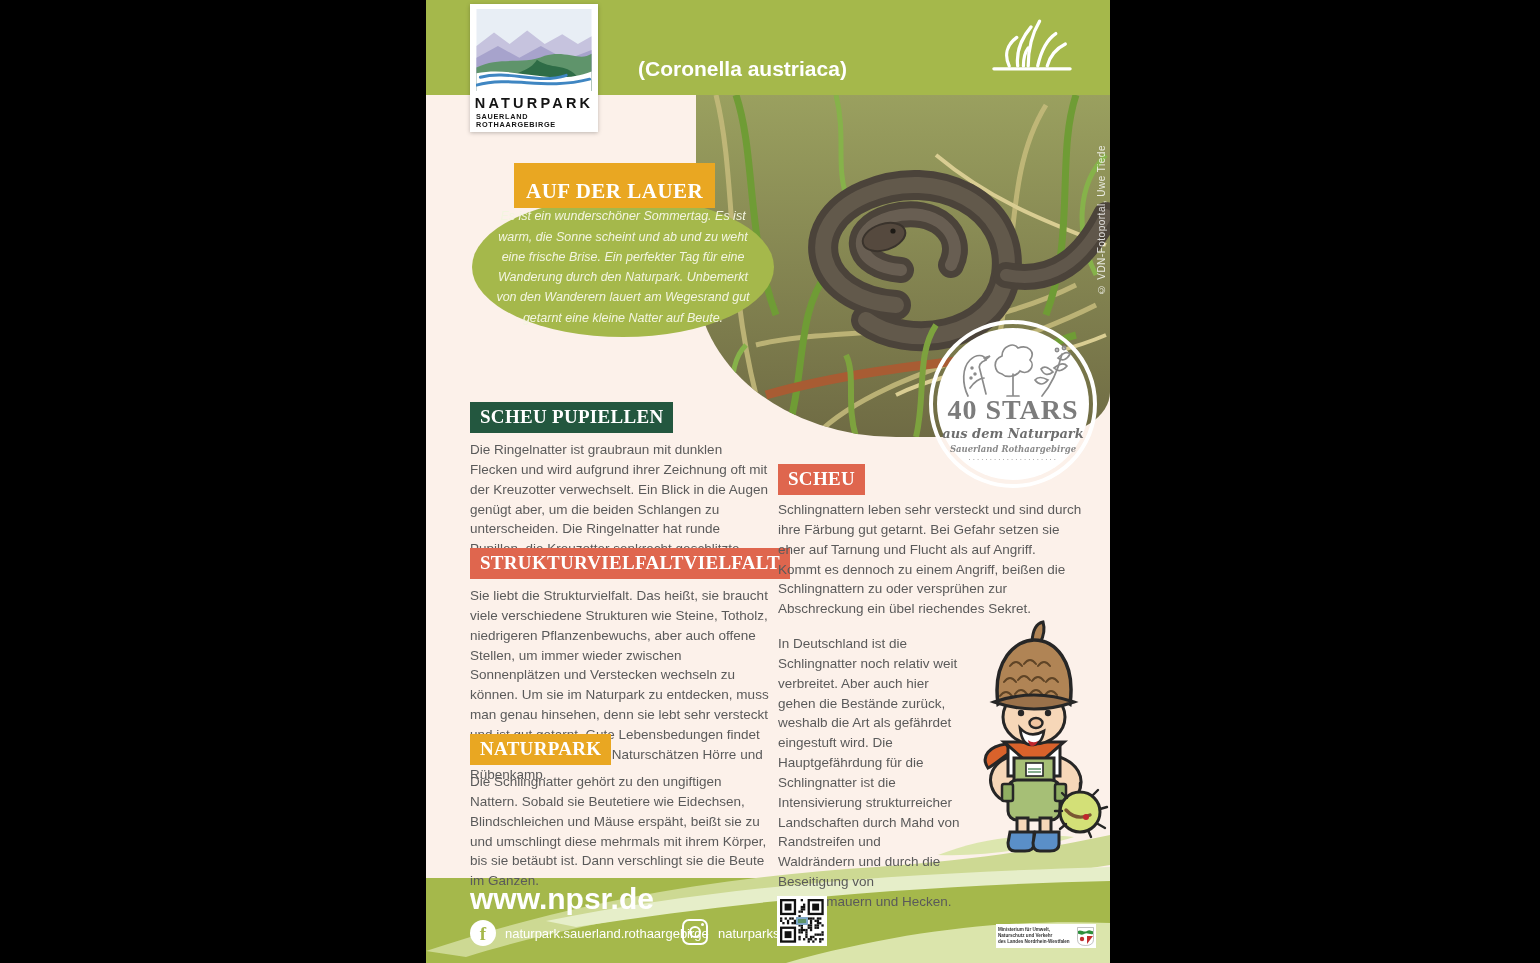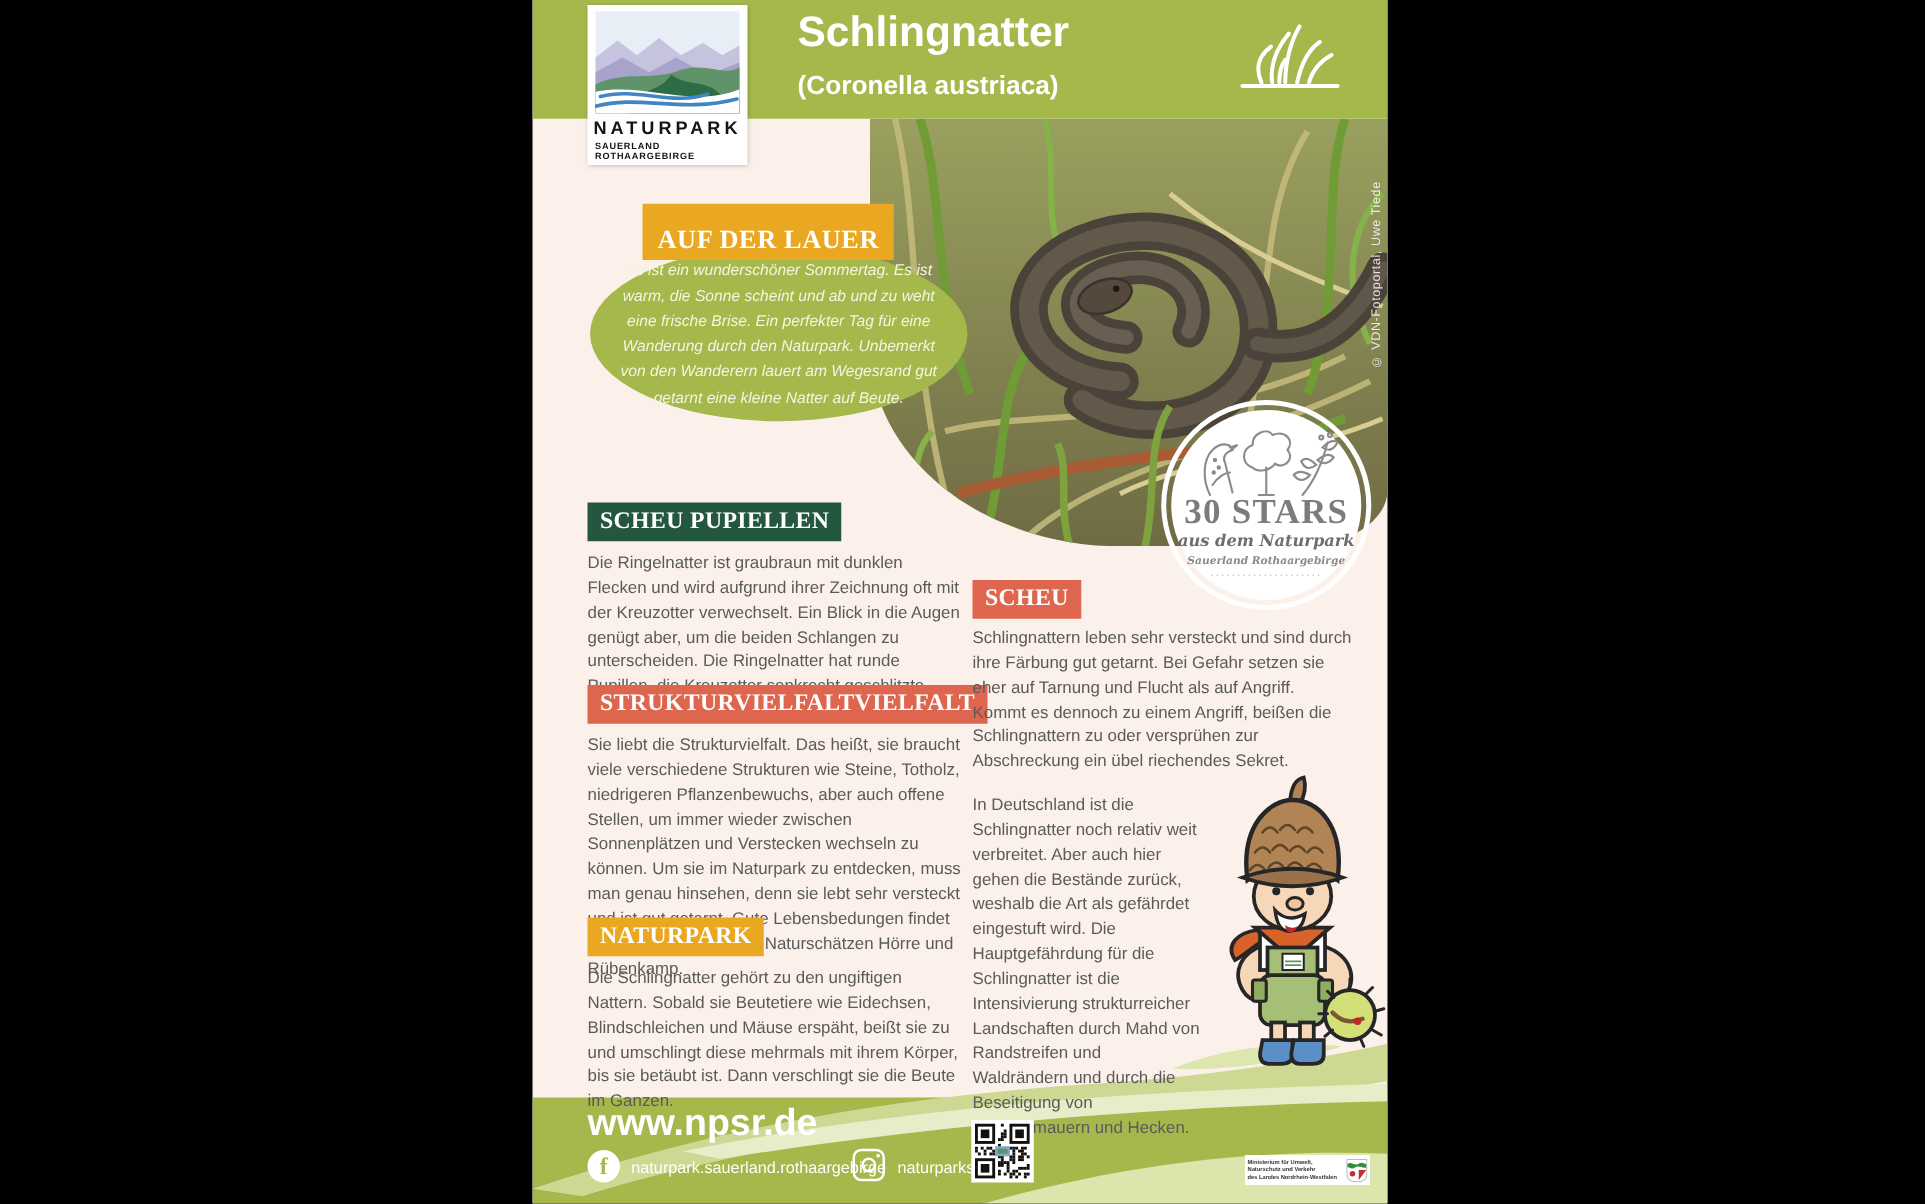--- a/index.html
+++ b/index.html
@@ -69,21 +69,20 @@
   .ministry-text{flex:1;font:700 4.6px/1.25 "Liberation Sans",sans-serif;color:#333;}
   .ministry-crest{width:17px;height:19px;}
 </style>
 </head>
 <body>
 
 <div class="stage">
   <div class="poster">
 
     <div class="green-bar"></div>
-    <div class="title">Schlingnatter</div>
     <div class="subtitle">(Coronella austriaca)</div>
     <svg class="grass" viewBox="0 0 84 66">
       <g fill="none" stroke="#fff" stroke-width="3.4" stroke-linecap="round">
         <path d="M2,58 H82"></path>
         <path d="M18,55 C13,44 15,33 26,25"></path>
         <path d="M27,55 C25,39 31,26 41,14"></path>
         <path d="M38,55 C38,35 44,18 50,8"></path>
         <path d="M48,55 C52,37 58,27 67,21"></path>
         <path d="M58,55 C61,44 69,36 77,32"></path>
         <path d="M33,55 C33,46 35,40 38,36"></path>
@@ -176,21 +175,21 @@
             <path d="M48,36 C40,34 38,22 48,18 C48,8 60,4 64,10 C74,6 82,14 76,22 C82,28 74,38 66,33 C62,39 52,40 48,36 Z"></path>
             <path d="M88,58 C98,46 104,32 108,16"></path>
             <path d="M100,30 q9,-7 13,-2 q-7,8 -13,2 Z"></path>
             <path d="M104,20 q8,-8 12,-4 q-5,9 -12,4 Z"></path>
             <path d="M94,42 q-9,-5 -13,0 q6,8 13,0 Z"></path>
             <path d="M99,34 q-8,-8 -12,-3 q4,9 12,3 Z"></path>
             <circle cx="110" cy="10" r="1.6"></circle>
             <circle cx="103" cy="12" r="1.6"></circle>
           </g>
         </svg>
-        <div class="badge-big">30 STARS</div>
+        <div class="badge-big">40 STARS</div>
         <div class="badge-mid">aus dem Naturpark</div>
         <div class="badge-small">Sauerland Rothaargebirge</div>
         <div class="badge-dots">·····················</div>
       </div>
     </div>
 
     <div class="sec-label" style="left: 44px; top: 402px; background-color: rgb(35, 87, 63);">SCHEU PUPIELLEN</div>
     <div class="sec-body" style="left:44px;top:440px;width:302px;">Die Ringelnatter ist graubraun mit dunklen Flecken und wird aufgrund ihrer Zeichnung oft mit der Kreuzotter verwechselt. Ein Blick in die Augen genügt aber, um die beiden Schlangen zu unterscheiden. Die Ringelnatter hat runde Pupillen, die Kreuzotter senkrecht geschlitzte.</div>
 
     <div class="sec-label" style="left: 44px; top: 548px; background-color: rgb(223, 102, 78);">STRUKTURVIELFALTVIELFALT</div>

